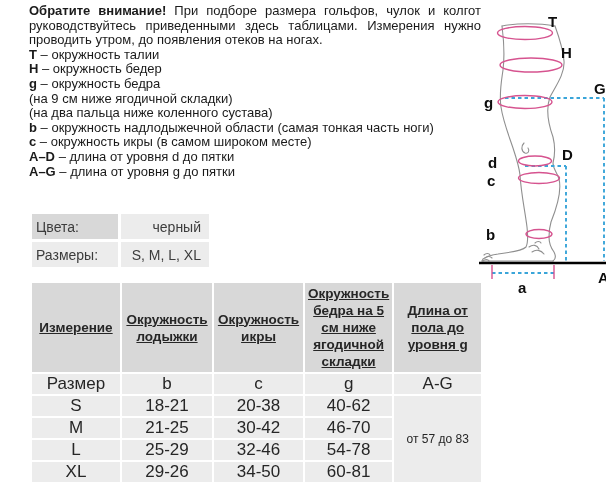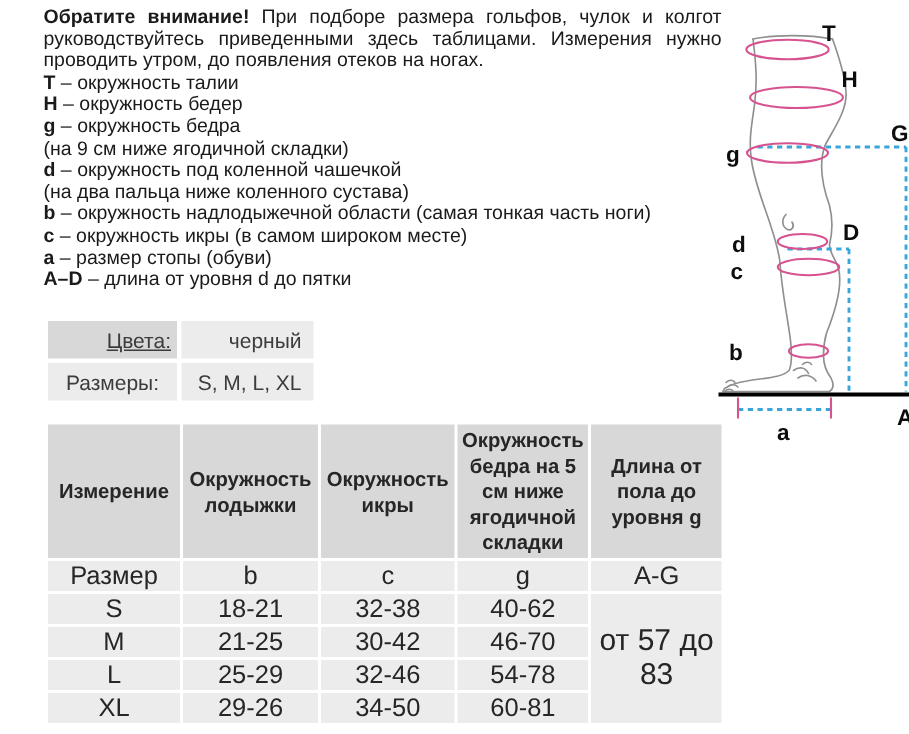--- a/index.html
+++ b/index.html
@@ -14,32 +14,32 @@
     font-size:13px; line-height:14.6px; }
   .intro { margin:0; text-align:justify; }
   .legend { margin:0; }
   .lg-line { white-space:nowrap; }
   .lg-term { font-weight:bold; }
   
   .mini { position:absolute; left:5px; top:211px;
     border-collapse:separate; border-spacing:3px; table-layout:fixed;
     font-size:14px; color:#3c3c3c; }
   .mini td { height:25px; overflow:hidden; }
-  .mini .lbl  { width:78px; text-align:right; background:var(--cell-dark); padding:0 4px;text-decoration:underline; }
-  .mini .lbl2 { width:78px; text-align:center; background:var(--cell-light); padding:0 4px; }
+  .mini .lbl  { width:78px; text-align:left; background:var(--cell-dark); padding:0 4px; }
+  .mini .lbl2 { width:78px; text-align:left; background:var(--cell-light); padding:0 4px; }
   .mini .val  { width:72px; text-align:right;  background:var(--cell-light); padding:0 8px; }
   
   .sizes { position:absolute; left:6px; top:281px;
     border-collapse:separate; border-spacing:2px; table-layout:fixed;
     text-align:center; color:#262626; }
   .sizes th { font-weight:bold; font-size:13.5px; line-height:17px;
-    vertical-align:middle; background:var(--cell-dark); padding:2px 3px; }
+    vertical-align:middle; background:var(--cell-dark); padding:2px 3px;text-decoration:underline; }
   .sizes td { background:var(--cell-light); height:20px; padding:0 2px;
     font-size:17px; }
-  .sizes td.merged { font-size:20px; }
+  .sizes td.merged { font-size:12px; }
   
   .leg-svg { position:absolute; left:445px; top:0; width:161px; height:300px; }
   .leg   { stroke:var(--leg); fill:none; stroke-width:1.1; stroke-linecap:round; stroke-linejoin:round; }
   .pink  { stroke:var(--pink); fill:none; stroke-width:1.4; }
   .dash  { stroke:var(--blue); fill:none; stroke-width:1.9; stroke-dasharray:3.5 3; }
   .floor { stroke:#000; stroke-width:2.6; }
   .dlabel{ font-family:"Liberation Sans", sans-serif; font-weight:bold;
            font-size:15px; fill:#0d0d0d; }
 </style>
 </head>
@@ -47,26 +47,25 @@
 
 <div class="page">
 
   <div class="textblock">
     <p class="intro"><b>Обратите внимание!</b> <span>При подборе размера гольфов, чулок и колгот руководствуйтесь приведенными здесь таблицами. Измерения нужно проводить утром, до появления отеков на ногах.</span></p>
     <div class="legend">
       <div class="lg-line"><b class="lg-term">Т</b> <span>– окружность талии</span></div>
       <div class="lg-line"><b class="lg-term">Н</b> <span>– окружность бедер</span></div>
       <div class="lg-line"><b class="lg-term">g</b> <span>– окружность бедра</span></div>
       <div class="lg-line"><span>(на 9 см ниже ягодичной складки)</span></div>
-      <div class="lg-line"><b class="lg-term">d</b> <span>– окружность под коленной чашечкой</span></div>
       <div class="lg-line"><span>(на два пальца ниже коленного сустава)</span></div>
       <div class="lg-line"><b class="lg-term">b</b> <span>– окружность надлодыжечной области (самая тонкая часть ноги)</span></div>
       <div class="lg-line"><b class="lg-term">c</b> <span>– окружность икры (в самом широком месте)</span></div>
-      <div class="lg-line"><b class="lg-term">a</b> <span>– размер стопы (обуви)</span></div>
       <div class="lg-line"><b class="lg-term">А–D</b> <span>– длина от уровня d до пятки</span></div>
+      <div class="lg-line"><b class="lg-term">А–G</b> <span>– длина от уровня g до пятки</span></div>
     </div>
   </div>
 
   <table class="mini">
     <tbody>
         <tr>
       <td class="lbl">Цвета:</td>
       <td class="val">черный</td>
     </tr>
     <tr>
@@ -95,21 +94,21 @@
     <tr>
       <td>Размер</td>
       <td>b</td>
       <td>c</td>
       <td>g</td>
       <td>A-G</td>
     </tr>
     <tr>
       <td>S</td>
       <td>18-21</td>
-      <td>32-38</td>
+      <td>20-38</td>
       <td>40-62</td>
       <td class="merged" rowspan="4">от 57 до 83</td>
     </tr>
     <tr>
       <td>M</td>
       <td>21-25</td>
       <td>30-42</td>
       <td>46-70</td>
     </tr>
     <tr>

